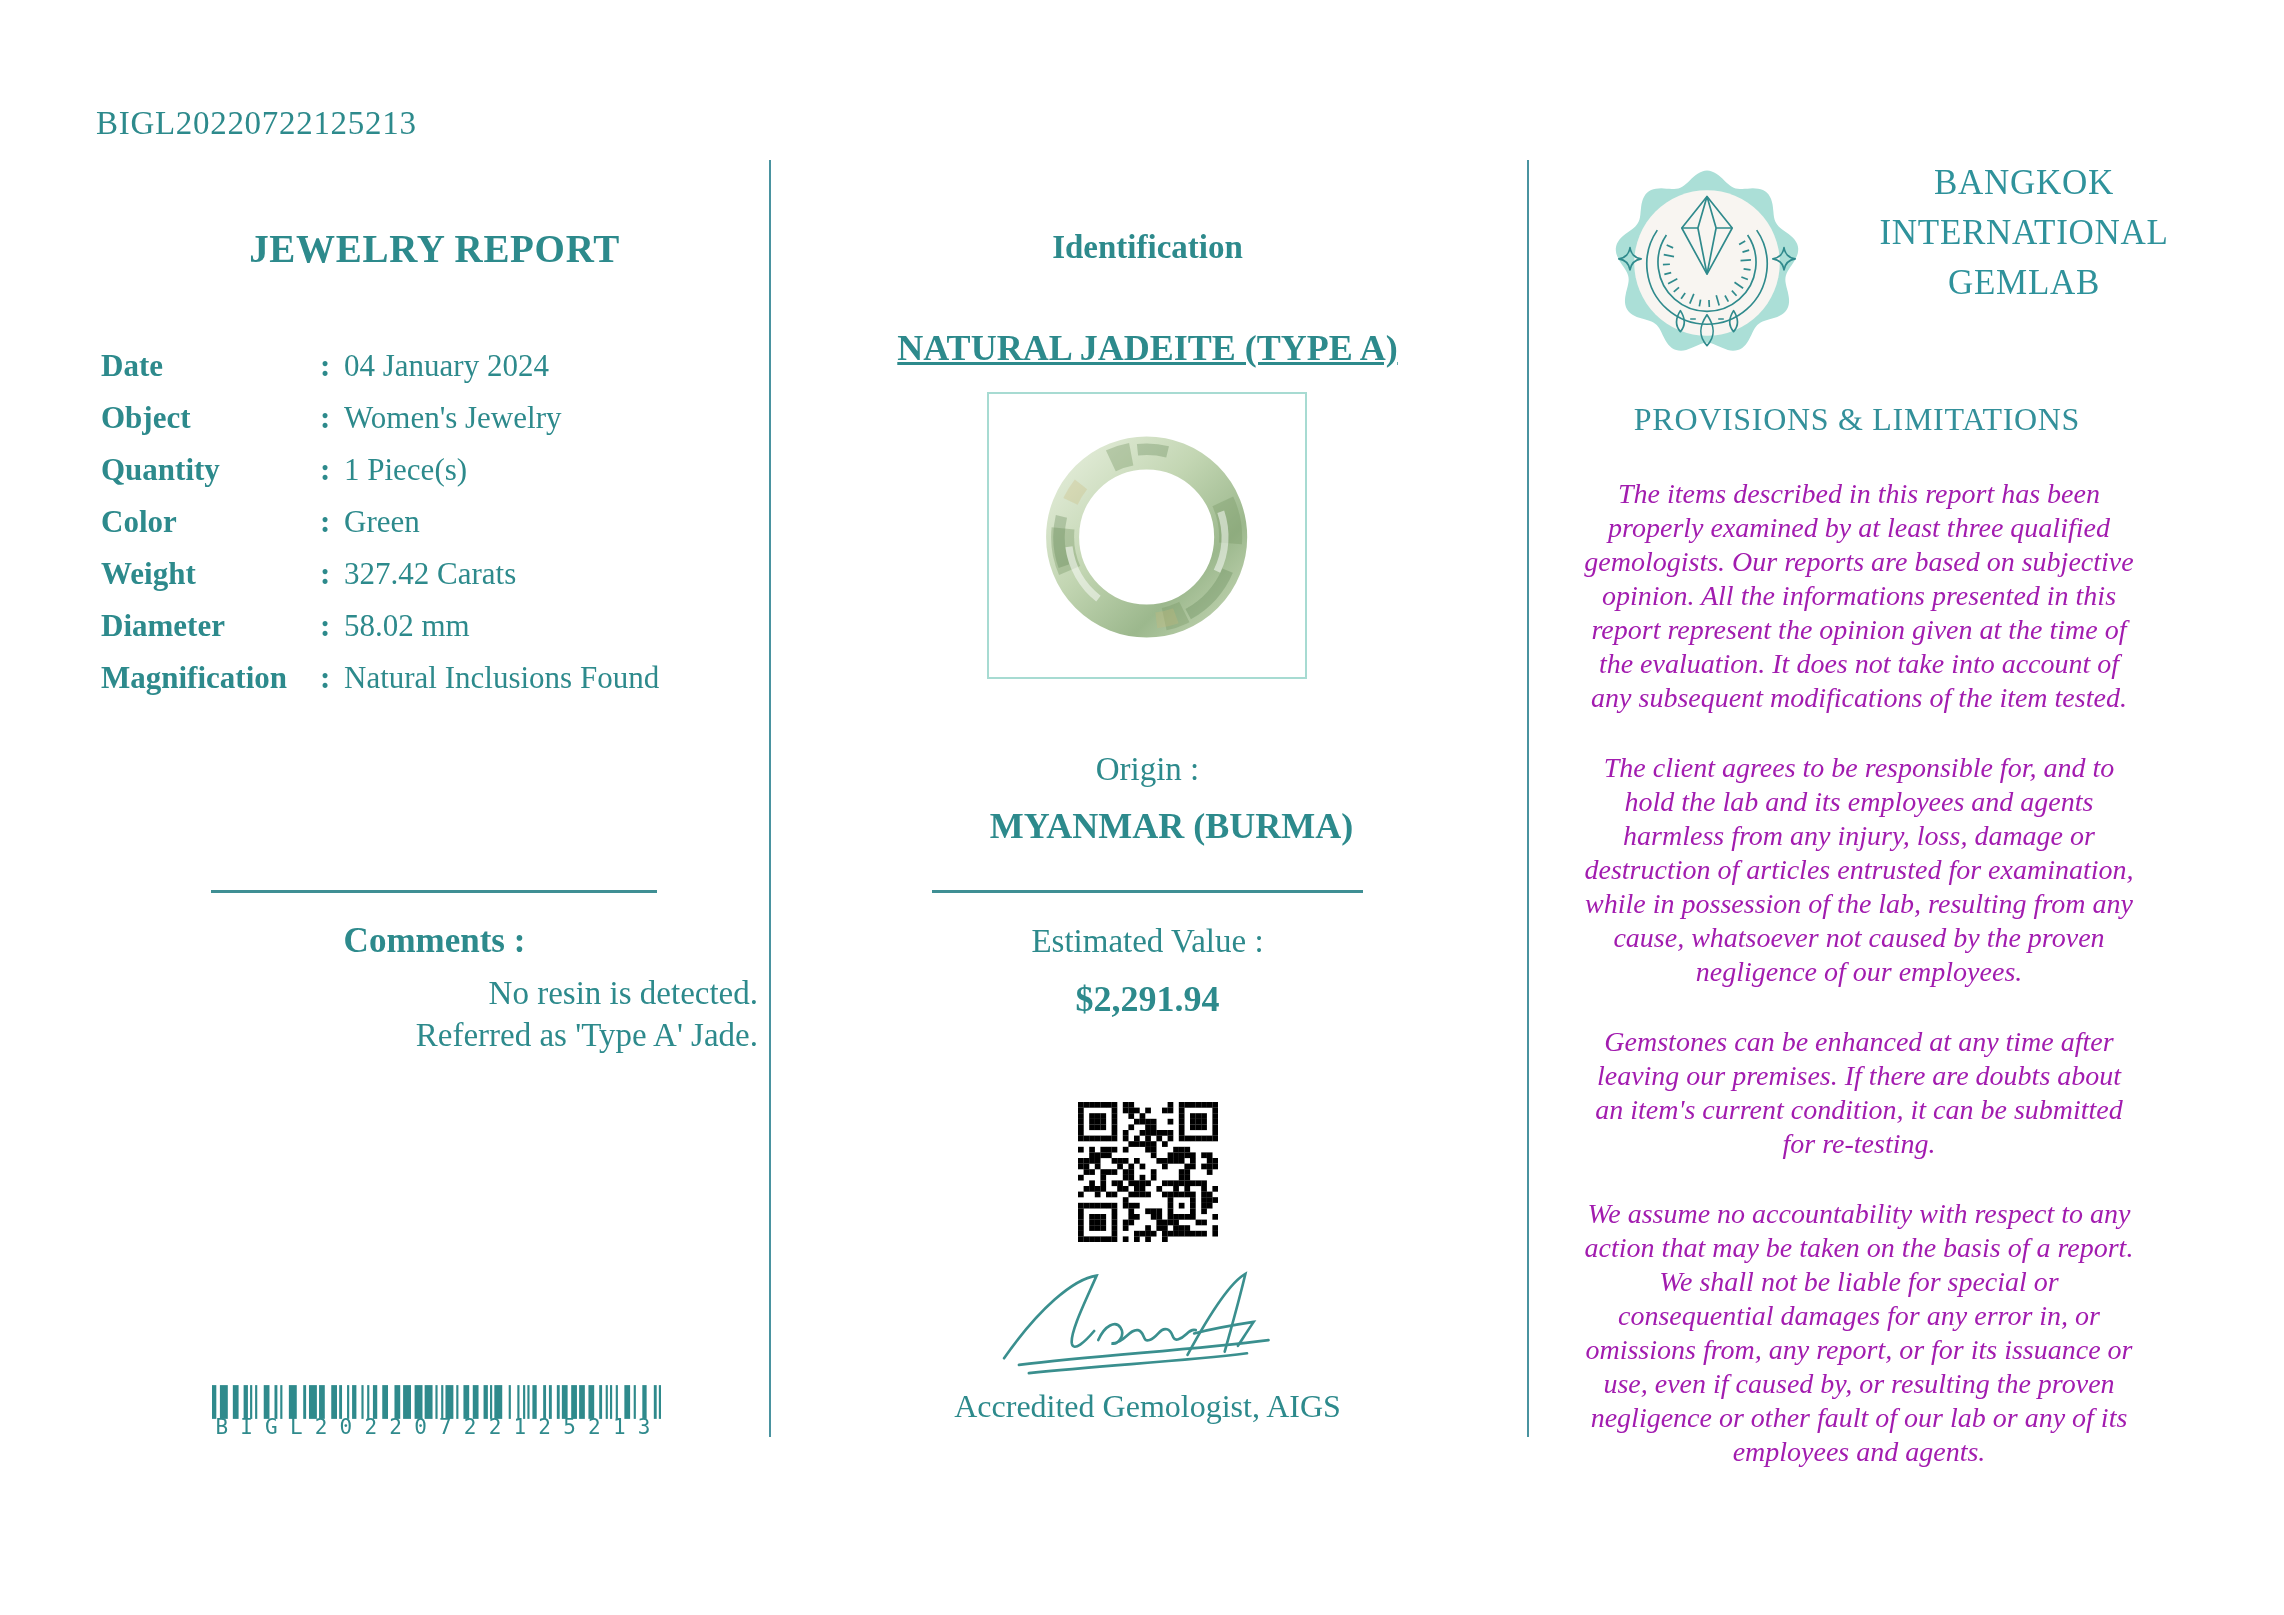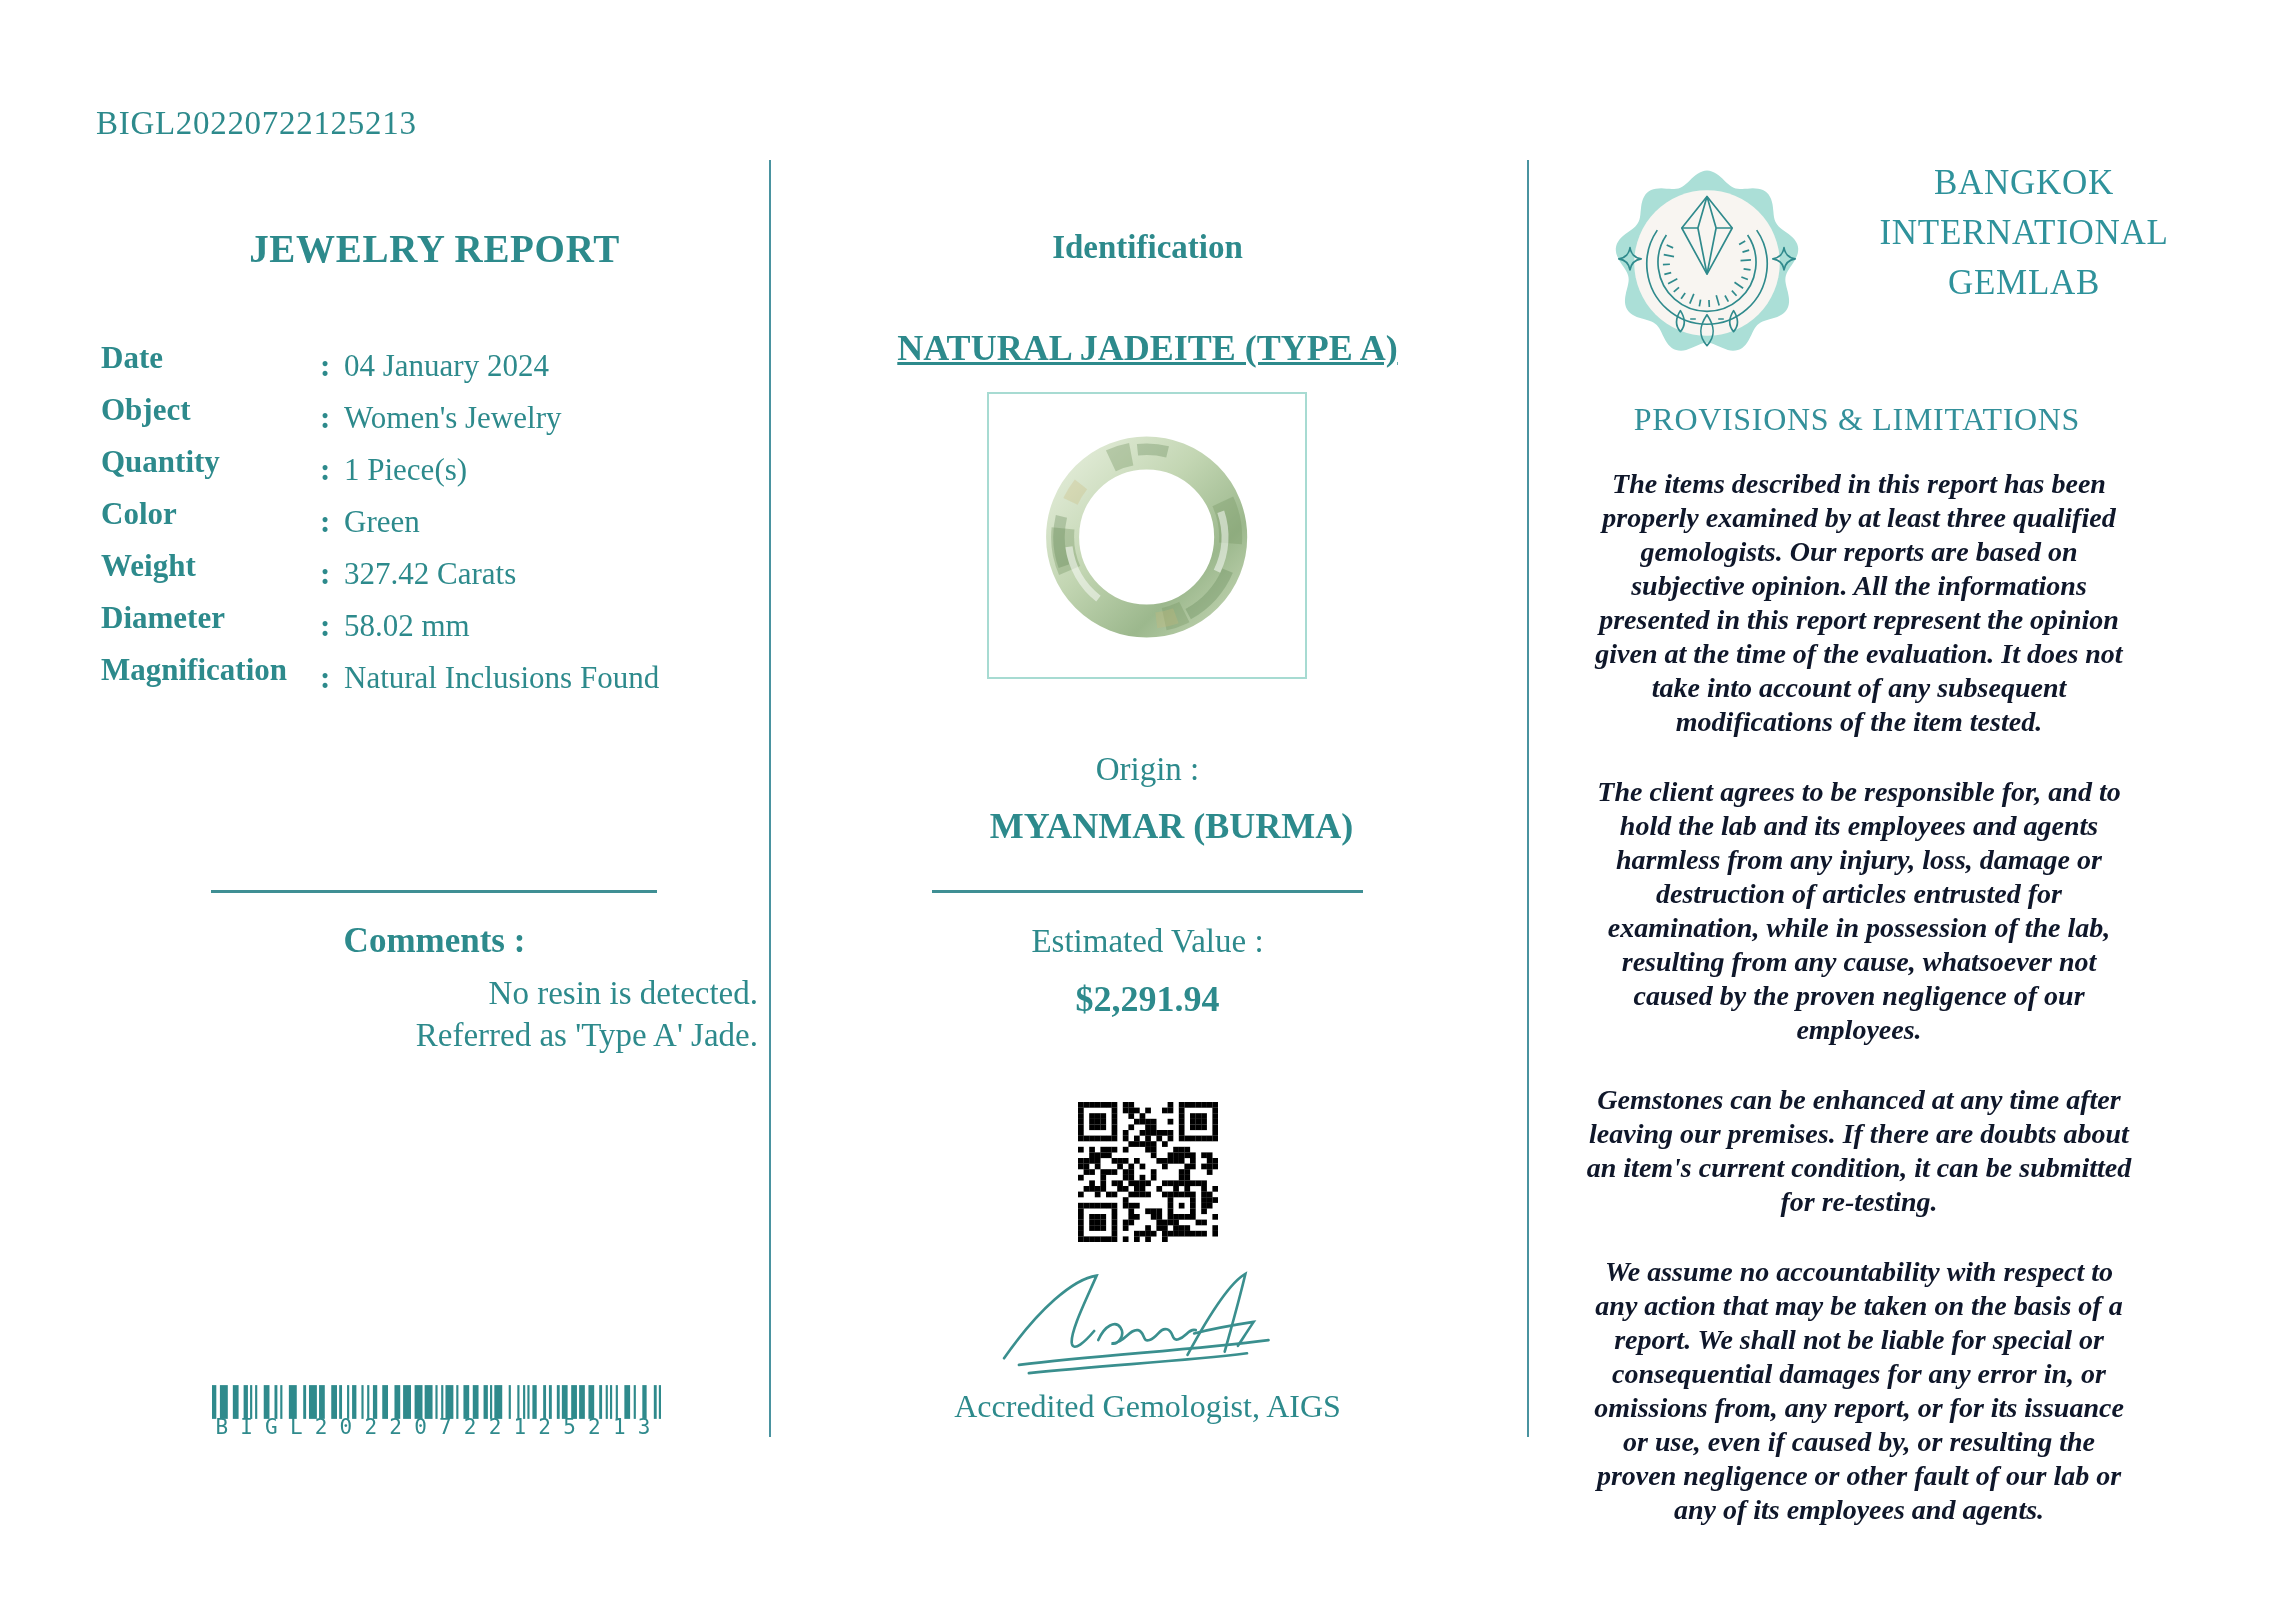--- a/index.html
+++ b/index.html
@@ -6,21 +6,21 @@
   .page{position:relative;width:2284px;height:1616px;background:#fff;
         font-family:"Liberation Serif",serif;color:#2d8a8c;overflow:hidden;}
   .abs{position:absolute;}
   .ctr{text-align:center;}
 
   
   .report-number{left:96px;top:105px;font-size:33px;letter-spacing:0.7px;}
   .jr-title{left:147px;top:226px;width:575px;font-size:39px;font-weight:bold;letter-spacing:0.7px;}
   .fields{left:101px;top:338px;width:633px;}
   .frow{position:relative;height:52px;}
-  .flabel{position:absolute;left:0;top:2px;font-size:31px;font-weight:bold;}
+  .flabel{position:absolute;left:0;top:10px;font-size:31px;font-weight:bold;}
   .fcolon{position:absolute;left:219px;top:10px;font-size:31px;font-weight:bold;}
   .fvalue{position:absolute;left:243px;top:10px;font-size:31px;}
   .rule{height:2.9px;background:#3f8f94;}
   .comments-rule{left:211px;top:890px;width:446px;}
   .comments-h{left:147px;top:921px;width:575px;font-size:35px;font-weight:bold;}
   .comments-body{left:111px;top:972px;width:647px;font-size:33px;line-height:42px;text-align:right;}
   .barcode{left:212px;top:1385px;}
   .barcode-text{left:180px;top:1415px;width:518px;font-size:21px;
     font-family:"DejaVu Sans Mono",monospace;letter-spacing:12.2px;color:#2f8a8c;}
 
@@ -39,22 +39,22 @@
   .value-amount{left:860px;top:978px;width:575px;font-size:36px;font-weight:bold;}
   .qr{left:1078px;top:1102px;}
   .sig{left:984px;top:1269px;}
   .accredited{left:824px;top:1388px;width:647px;font-size:32px;}
 
   
   .logo{left:1609px;top:165px;}
   .lab-name{left:1812px;top:158px;width:424px;font-size:35px;line-height:50px;color:#2f929b;letter-spacing:0.7px;}
   .prov-h{left:1548px;top:401px;width:618px;font-size:32px;color:#33909a;letter-spacing:0.7px;}
   .provisions{left:1582px;top:467px;width:554px;}
-  .provisions p{margin:0 0 36px 0;font-size:28px;line-height:34px;font-style:italic;
-    color:#0f172a;text-align:center;font-weight:bold;}
+  .provisions p{margin:10px 0 36px 0;font-size:28px;line-height:34px;font-style:italic;
+    color:#a21caf;text-align:center;}
 </style>
 </head>
 <body>
 
 <div class="page">
 
   <div class="abs report-number">BIGL20220722125213</div>
 
   <div class="abs jr-title ctr">JEWELRY REPORT</div>
 

